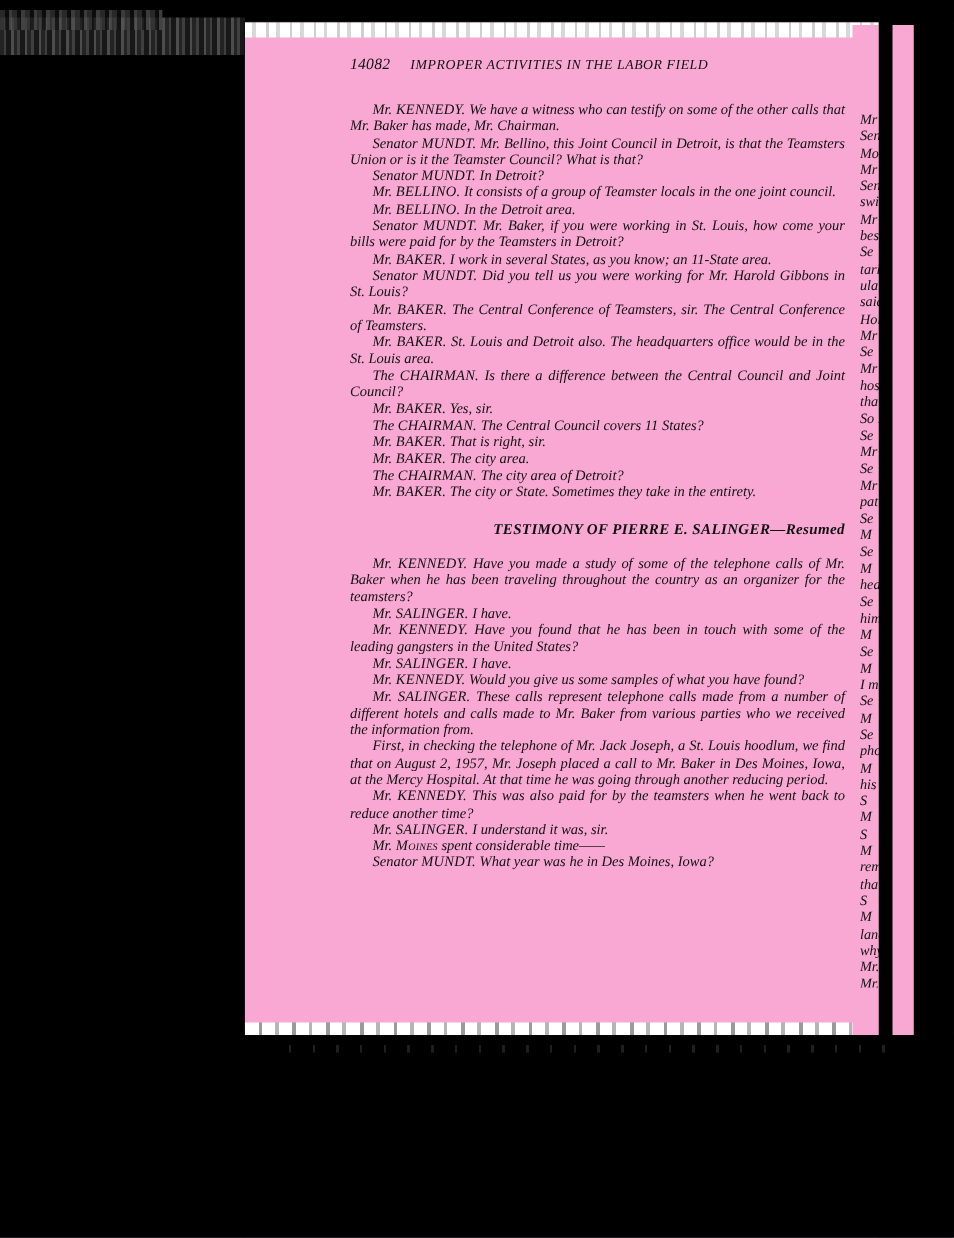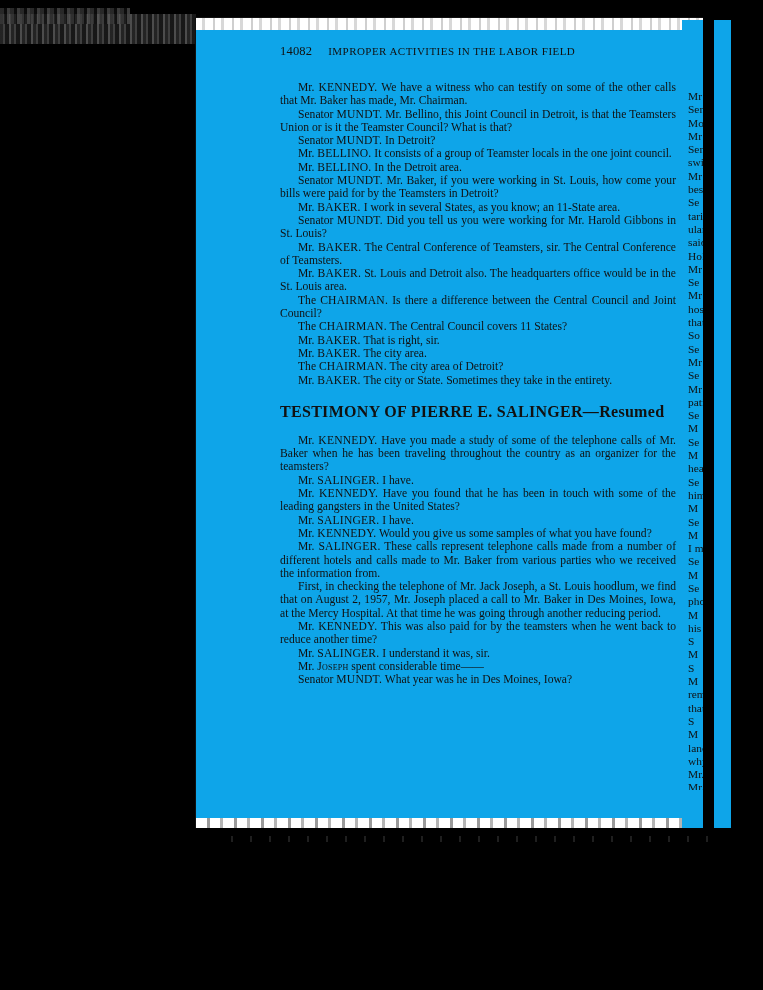--- a/index.html
+++ b/index.html
@@ -12,21 +12,22 @@
     width: 763px;
     height: 990px;
     background: #000000;
     overflow: hidden;
     font-family: "Liberation Serif", serif;
   }
 
   
   .sheet {
     position: absolute;
-    background: #0ea5e9;
+    background: #f9a8d4;
+    font-style: italic;
   }
 
   
   #main-sheet {
     left: 196px;
     top: 18px;
     width: 507px;
     height: 810px;
     box-shadow: 0 0 0 1px #111;
   }
@@ -129,22 +130,22 @@
     margin: 0;
     hyphens: none;
   }
 
   .sc {
     font-variant: small-caps;
     letter-spacing: .2px;
   }
 
   .testimony-head {
-    text-align: left;
-    font-size: 16px;
+    text-align: right;
+    font-size: 12px;
     font-weight: bold;
     letter-spacing: .3px;
     margin: 16px 0 13px 0;
   }
 
   
   #right-body {
     position: absolute;
     left: 6px;
     top: 70px;
@@ -226,38 +227,39 @@
       <p class="para"><span>Senator </span><span class="sc">MUNDT.</span> Mr. Bellino, this Joint Council in Detroit, is that the Teamsters Union or is it the Teamster Council? What is that?</p>
       <p class="para"><span>Senator </span><span class="sc">MUNDT.</span> In Detroit?</p>
       <p class="para"><span>Mr. </span><span class="sc">BELLINO.</span> It consists of a group of Teamster locals in the one joint council.</p>
       <p class="para"><span>Mr. </span><span class="sc">BELLINO.</span> In the Detroit area.</p>
       <p class="para"><span>Senator </span><span class="sc">MUNDT.</span> Mr. Baker, if you were working in St. Louis, how come your bills were paid for by the Teamsters in Detroit?</p>
       <p class="para"><span>Mr. </span><span class="sc">BAKER.</span> I work in several States, as you know; an 11-State area.</p>
       <p class="para"><span>Senator </span><span class="sc">MUNDT.</span> Did you tell us you were working for Mr. Harold Gibbons in St. Louis?</p>
       <p class="para"><span>Mr. </span><span class="sc">BAKER.</span> The Central Conference of Teamsters, sir. The Central Conference of Teamsters.</p>
       <p class="para"><span>Mr. </span><span class="sc">BAKER.</span> St. Louis and Detroit also. The headquarters office would be in the St. Louis area.</p>
       <p class="para"><span>The </span><span class="sc">CHAIRMAN.</span> Is there a difference between the Central Council and Joint Council?</p>
+      <p class="para"><span>Mr. </span><span class="sc">BAKER.</span> Yes, sir.</p>
       <p class="para"><span>The </span><span class="sc">CHAIRMAN.</span> The Central Council covers 11 States?</p>
       <p class="para"><span>Mr. </span><span class="sc">BAKER.</span> That is right, sir.</p>
       <p class="para"><span>Mr. </span><span class="sc">BAKER.</span> The city area.</p>
       <p class="para"><span>The </span><span class="sc">CHAIRMAN.</span> The city area of Detroit?</p>
       <p class="para"><span>Mr. </span><span class="sc">BAKER.</span> The city or State. Sometimes they take in the entirety.</p>
 
       <div class="testimony-head">TESTIMONY OF PIERRE E. SALINGER—Resumed</div>
 
       <p class="para"><span>Mr. </span><span class="sc">KENNEDY.</span> Have you made a study of some of the telephone calls of Mr. Baker when he has been traveling throughout the country as an organizer for the teamsters?</p>
       <p class="para"><span>Mr. </span><span class="sc">SALINGER.</span> I have.</p>
       <p class="para"><span>Mr. </span><span class="sc">KENNEDY.</span> Have you found that he has been in touch with some of the leading gangsters in the United States?</p>
       <p class="para"><span>Mr. </span><span class="sc">SALINGER.</span> I have.</p>
       <p class="para"><span>Mr. </span><span class="sc">KENNEDY.</span> Would you give us some samples of what you have found?</p>
       <p class="para"><span>Mr. </span><span class="sc">SALINGER.</span> These calls represent telephone calls made from a number of different hotels and calls made to Mr. Baker from various parties who we received the information from.</p>
       <p class="para">First, in checking the telephone of Mr. Jack Joseph, a St. Louis hoodlum, we find that on August 2, 1957, Mr. Joseph placed a call to Mr. Baker in Des Moines, Iowa, at the Mercy Hospital. At that time he was going through another reducing period.</p>
       <p class="para"><span>Mr. </span><span class="sc">KENNEDY.</span> This was also paid for by the teamsters when he went back to reduce another time?</p>
       <p class="para"><span>Mr. </span><span class="sc">SALINGER.</span> I understand it was, sir.</p>
-      <p class="para"><span>Mr. </span><span class="sc">Joseph</span> spent considerable time——</p>
+      <p class="para"><span>Mr. </span><span class="sc">Moines</span> spent considerable time——</p>
       <p class="para"><span>Senator </span><span class="sc">MUNDT.</span> What year was he in Des Moines, Iowa?</p>
 
     </div>
   </div>
 
   <div id="top-rag"></div>
   <div id="bottom-rag"></div>
 
   <div class="sheet" id="right-sheet">
     <div id="right-body">

